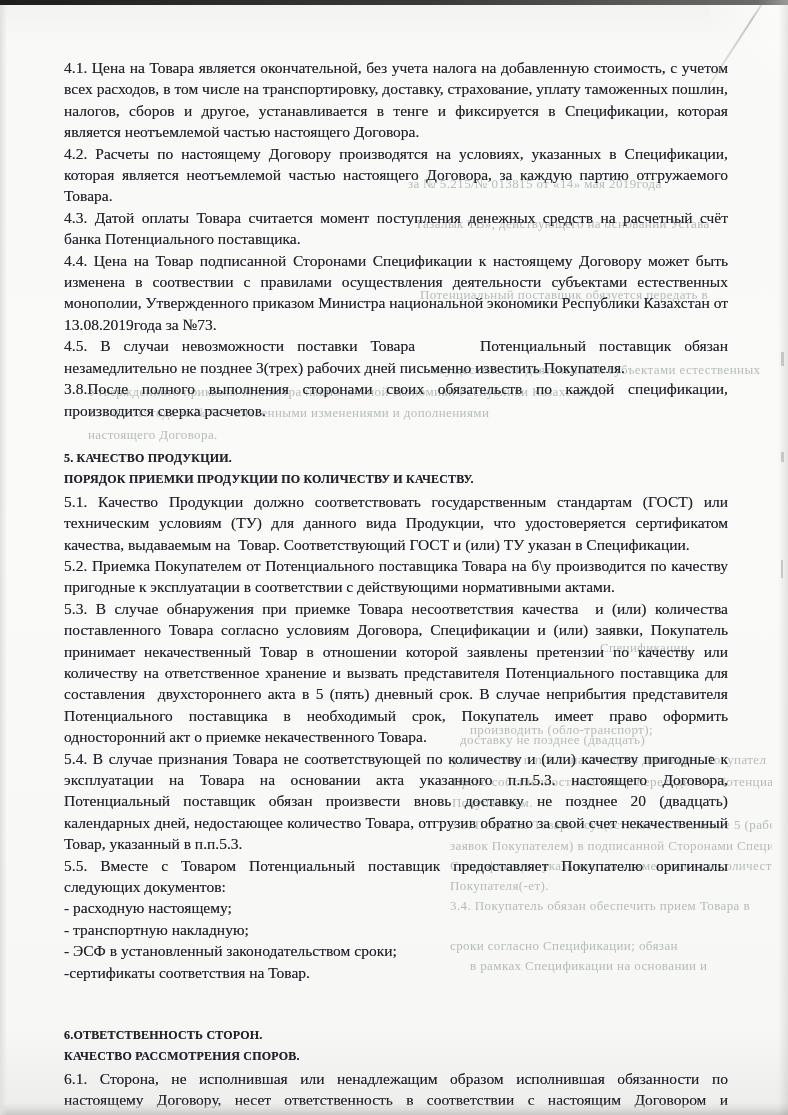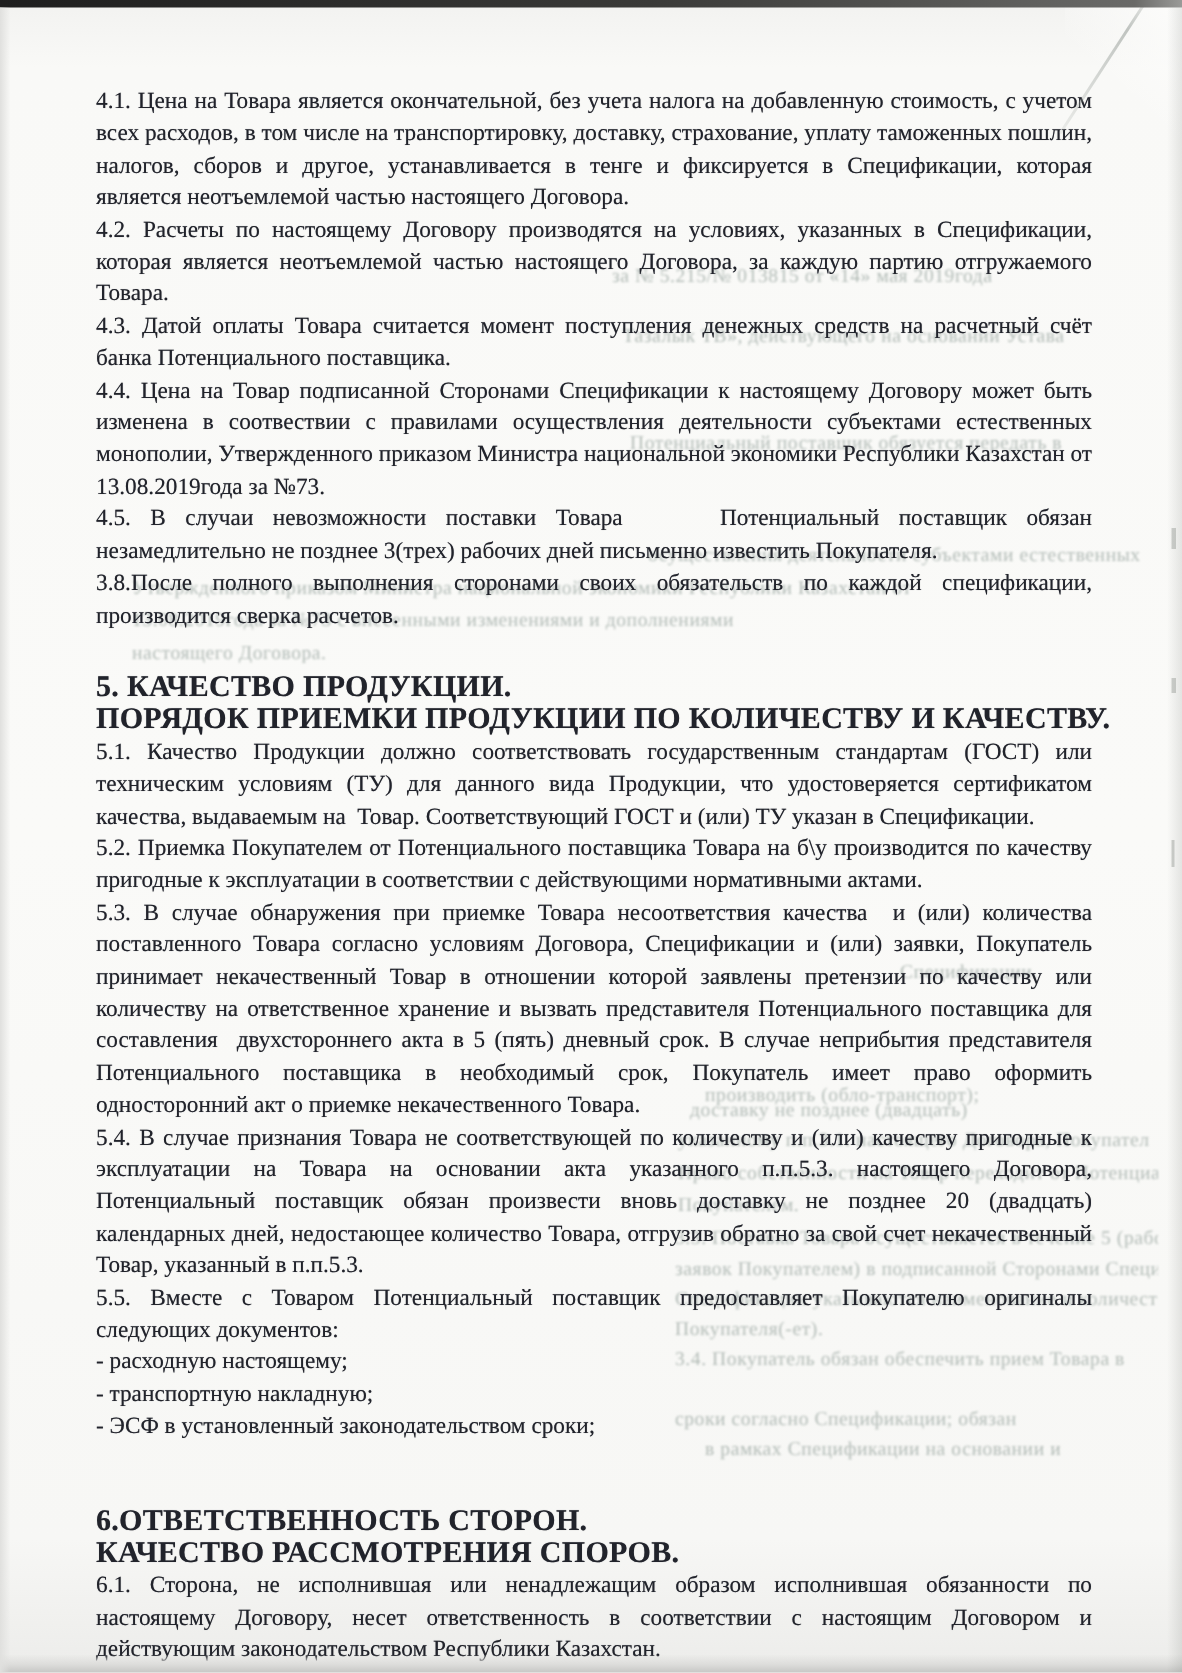--- a/index.html
+++ b/index.html
@@ -37,21 +37,21 @@
     background:linear-gradient(180deg,rgba(150,156,150,0),rgba(145,152,147,.55) 30%,rgba(170,176,170,.18));
     transform:rotate(33deg); transform-origin:top center;
   }
   .content {
     position:absolute; left:64px; top:57px; width:664px;
     font-size:15.5px; line-height:21.4px; color:#21232b;
     text-align:justify; text-shadow:0 0 .5px rgba(33,35,43,.55);
   }
   .para { margin:0; }
   .heading {
-    font-weight:bold; font-size:20px; letter-spacing:.2px;
+    font-weight:bold; font-size:12px; letter-spacing:.2px;
     margin-top:27px; text-align:left;
   }
   .heading.gap-lg { margin-top:42px; }
   .heading div { white-space:nowrap; }
   .list-line { text-align:left; }
   .ghost {
     position:absolute; font-size:13px; letter-spacing:.4px;
     color:rgba(133,148,141,.60); filter:blur(.6px);
     white-space:nowrap; overflow:hidden; text-align:center;
   }
@@ -95,20 +95,21 @@
         <div>ПОРЯДОК ПРИЕМКИ ПРОДУКЦИИ ПО КОЛИЧЕСТВУ И КАЧЕСТВУ.</div>
       </div>
       <div class="para">5.1. Качество Продукции должно соответствовать государственным стандартам (ГОСТ) или техническим условиям (ТУ) для данного вида Продукции, что удостоверяется сертификатом качества, выдаваемым на &nbsp;Товар. Соответствующий ГОСТ и (или) ТУ указан в Спецификации.</div>
       <div class="para">5.2. Приемка Покупателем от Потенциального поставщика Товара на б\у производится по качеству пригодные к эксплуатации в соответствии с действующими нормативными актами.</div>
       <div class="para">5.3. В случае обнаружения при приемке Товара несоответствия качества &nbsp;и (или) количества поставленного Товара согласно условиям Договора, Спецификации и (или) заявки, Покупатель принимает некачественный Товар в отношении которой заявлены претензии по качеству или количеству на ответственное хранение и вызвать представителя Потенциального поставщика для составления &nbsp;двухстороннего акта в 5 (пять) дневный срок. В случае неприбытия представителя Потенциального поставщика в необходимый срок, Покупатель имеет право оформить односторонний акт о приемке некачественного Товара.</div>
       <div class="para">5.4. В случае признания Товара не соответствующей по количеству и (или) качеству пригодные к эксплуатации на Товара на основании акта указанного п.п.5.3. настоящего Договора, Потенциальный поставщик обязан произвести вновь доставку не позднее 20 (двадцать) календарных дней, недостающее количество Товара, отгрузив обратно за свой счет некачественный Товар, указанный в п.п.5.3.</div>
       <div class="para">5.5. Вместе с Товаром Потенциальный поставщик предоставляет Покупателю оригиналы следующих документов:</div>
       <div class="list-line">- расходную настоящему;</div>
       <div class="list-line">- транспортную накладную;</div>
       <div class="list-line">- ЭСФ в установленный законодательством сроки;</div>
+      <div class="list-line">-сертификаты соответствия на Товар.</div>
       <div class="heading gap-lg">
         <div>6.ОТВЕТСТВЕННОСТЬ СТОРОН.</div>
         <div>КАЧЕСТВО РАССМОТРЕНИЯ СПОРОВ.</div>
       </div>
       <div class="para">6.1. Сторона, не исполнившая или ненадлежащим образом исполнившая обязанности по настоящему Договору, несет ответственность в соответствии с настоящим Договором и действующим законодательством Республики Казахстан.</div>
     </div>
   <div class="fold-light"></div>
   <div class="fold-crease"></div>
   <div class="edge-top"></div>
   <div class="edge-bottom"></div>

